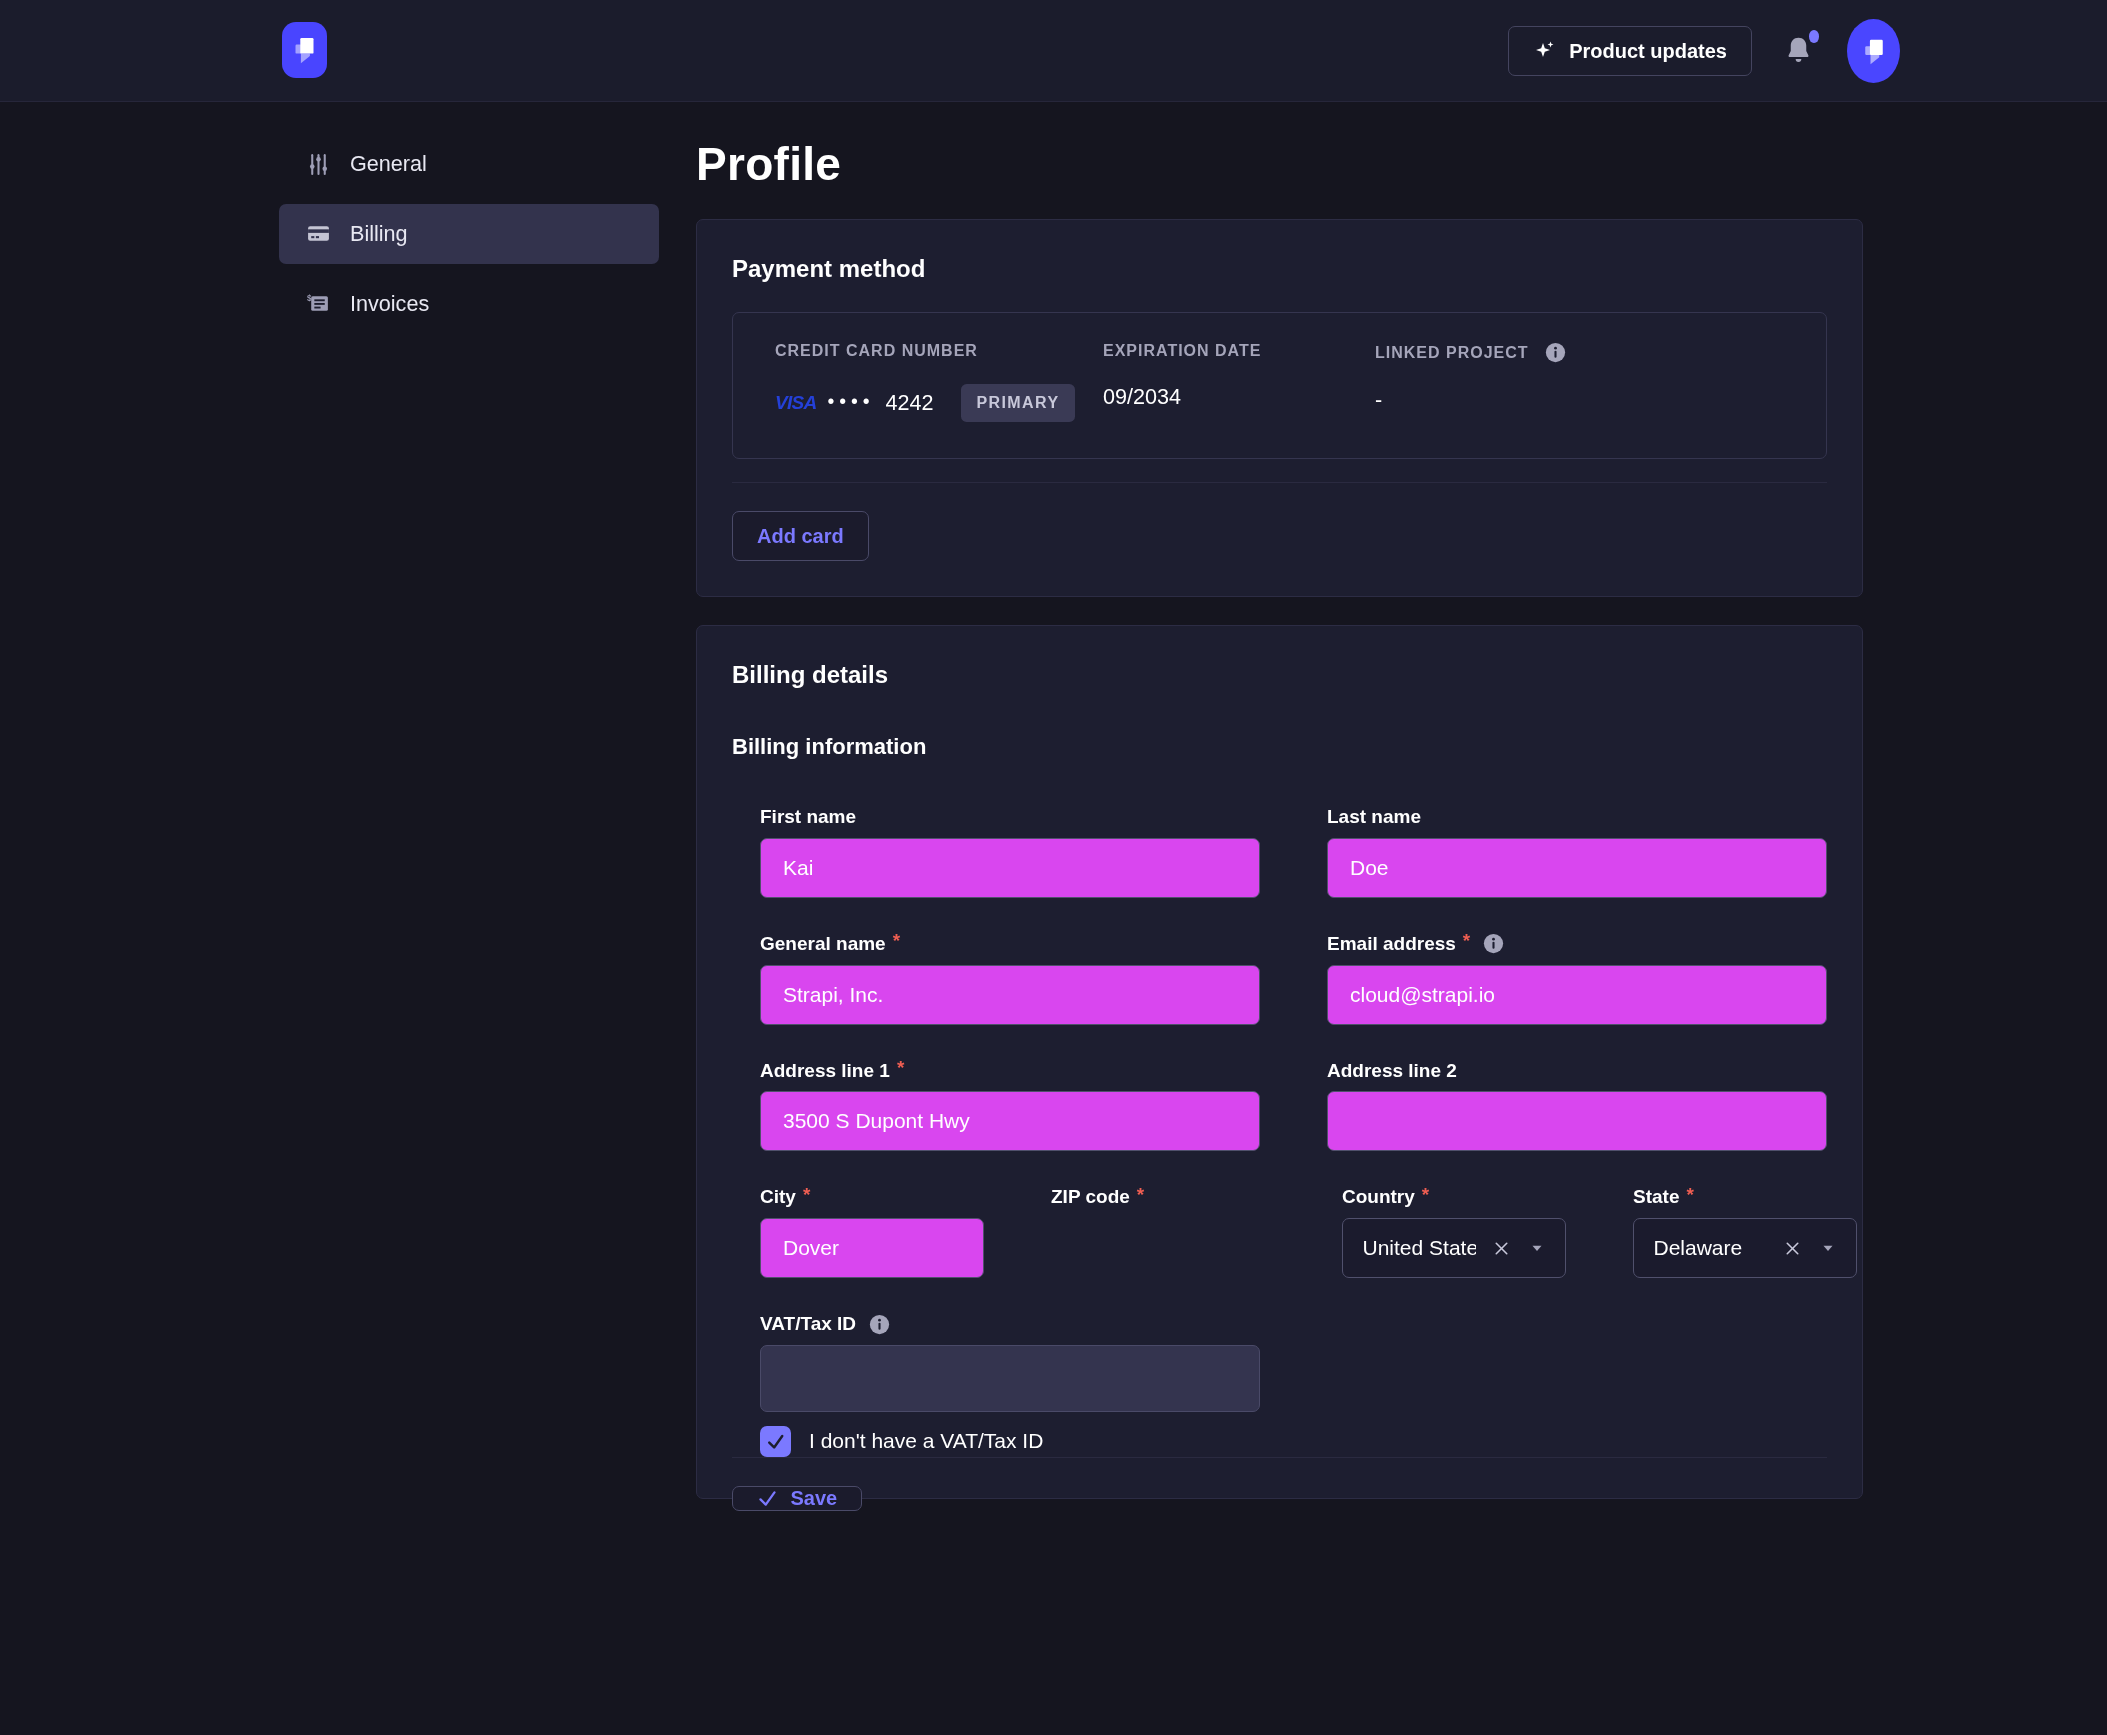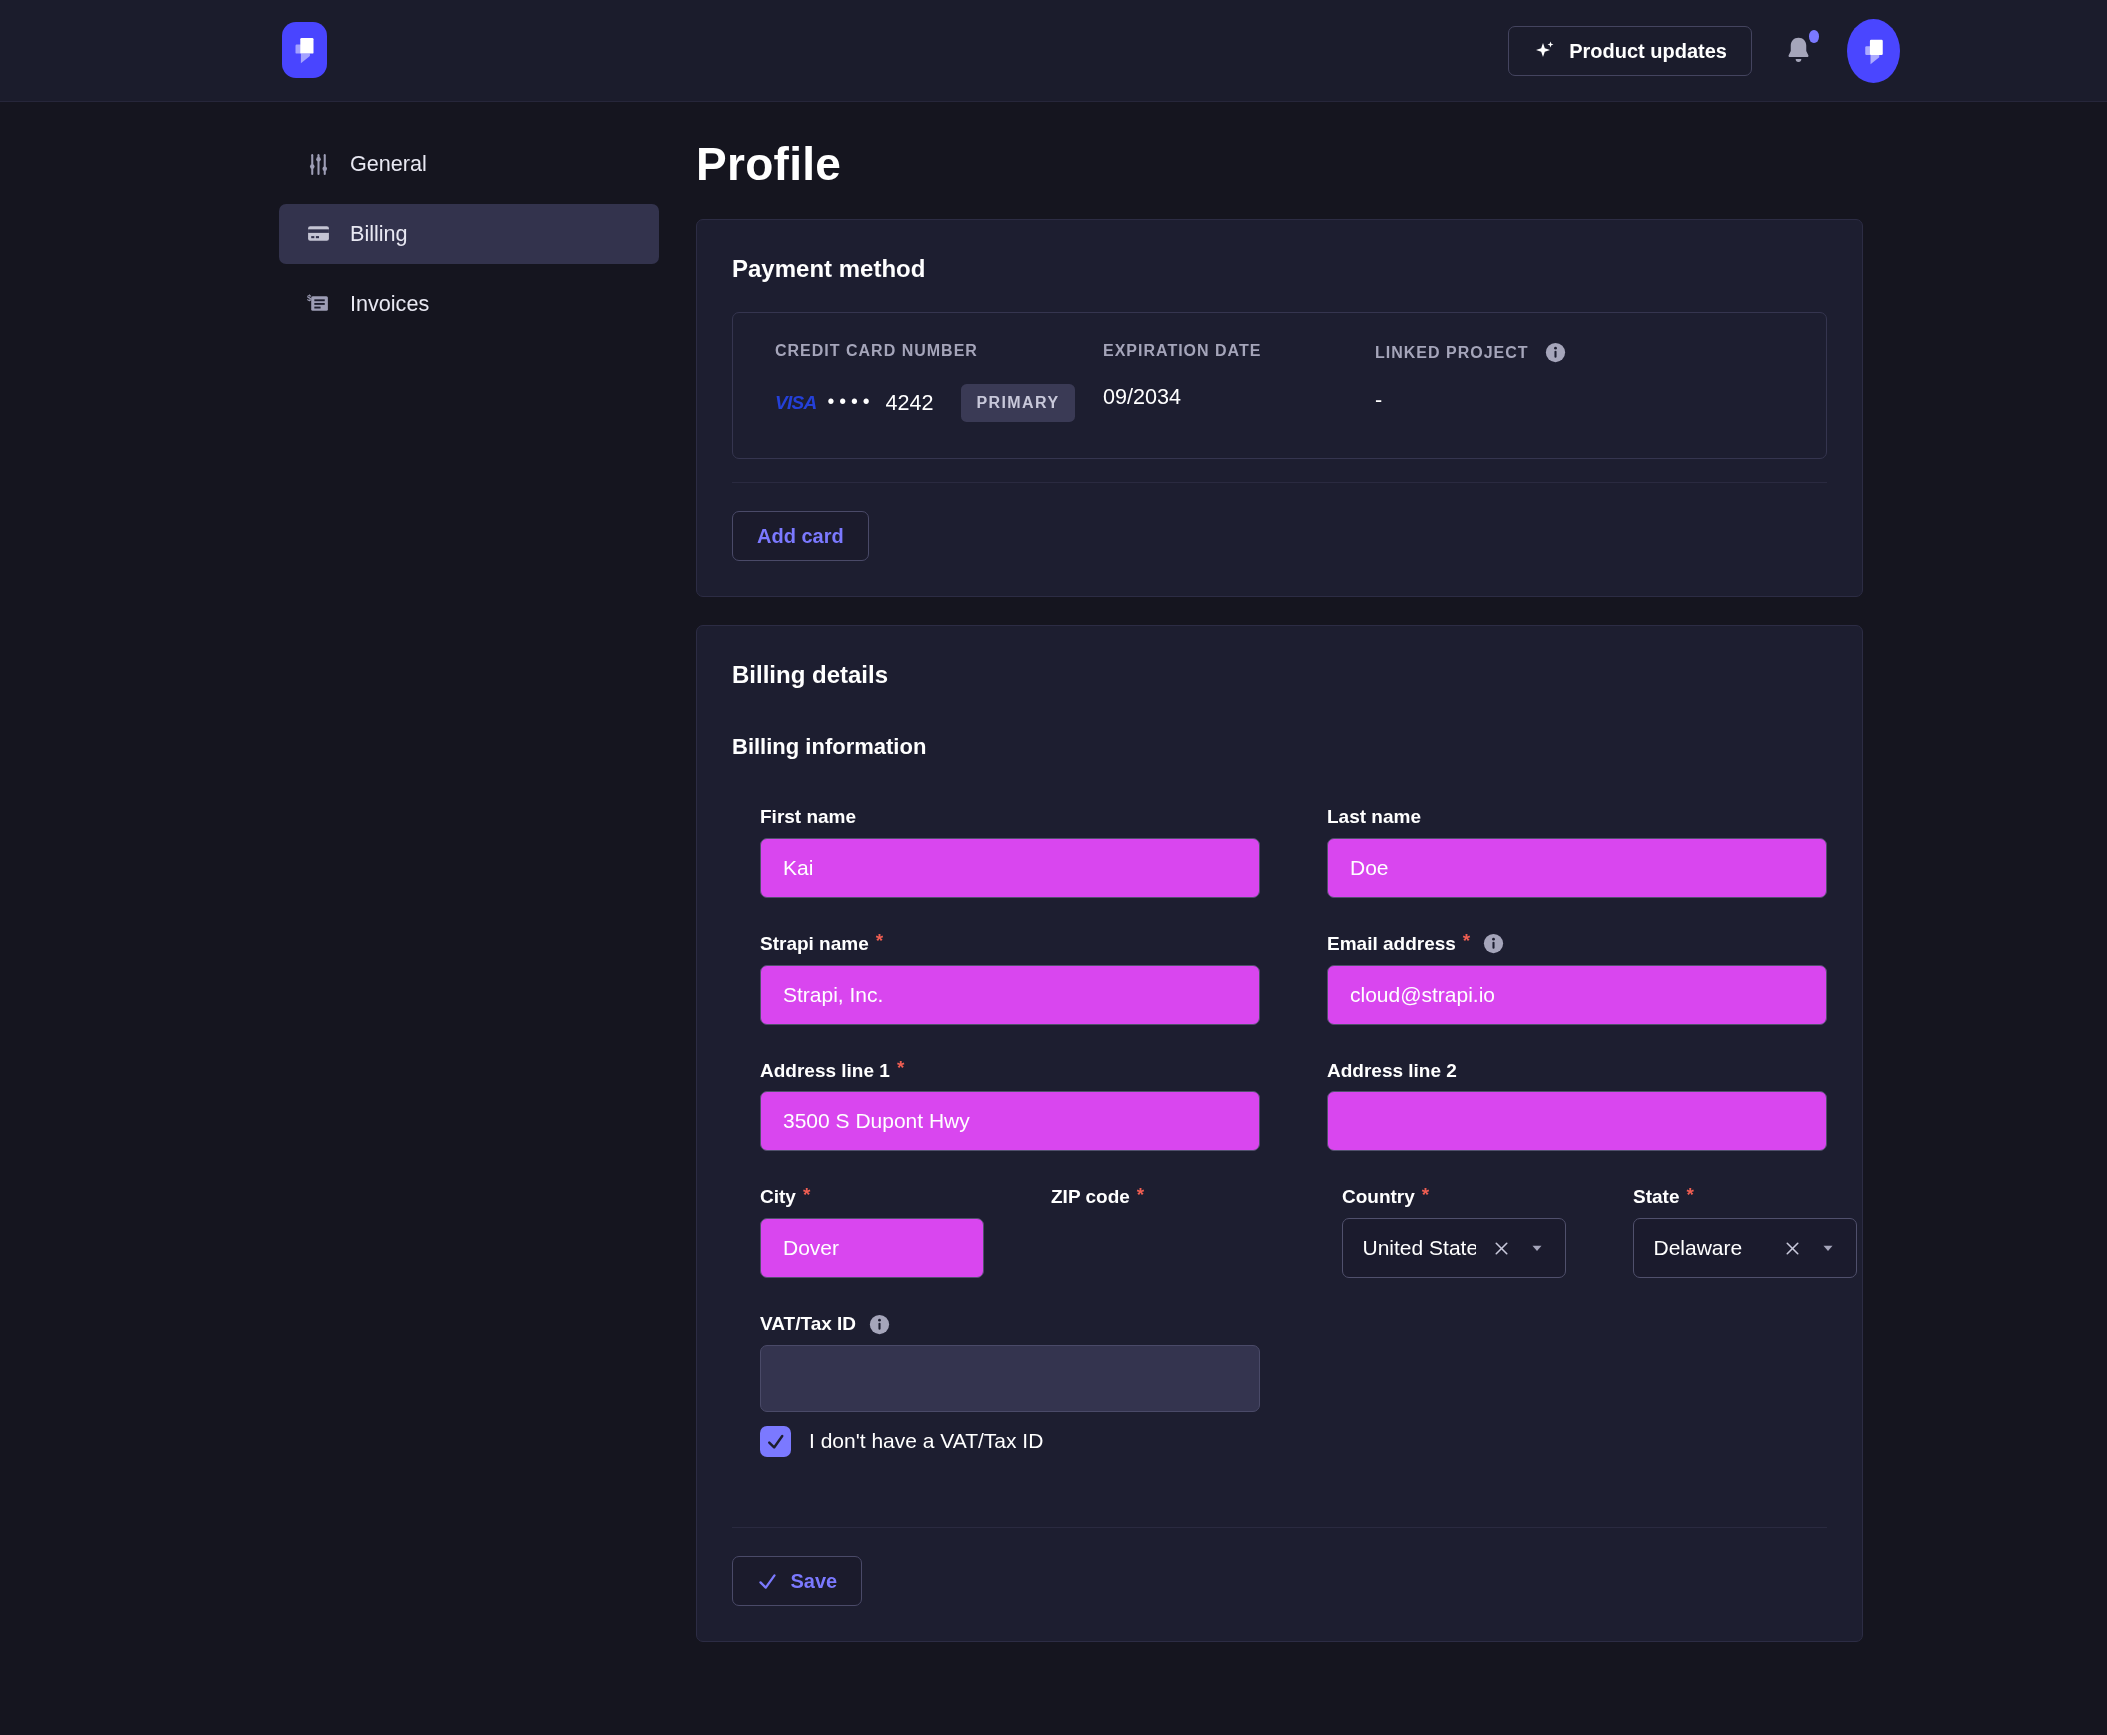--- a/index.html
+++ b/index.html
@@ -118,21 +118,21 @@
     height:50px; padding:0 24px;
     background:#1b1b2c;
     border:1.4px solid #4a4a68; border-radius:7px;
     color:#7b79ff; font-size:20px; font-weight:600;
     font-family:"Liberation Sans", sans-serif;
     cursor:pointer;
   }
   .ghost-btn svg { width:21px; height:21px; }
 
   
-  .billing-card { height:1017px; display:flex; flex-direction:column; }
+  .billing-card { height:874px; display:flex; flex-direction:column; }
   .section-title { font-size:22px; font-weight:700; margin-top:45px; }
   .form-grid {
     margin-top:46px;
     display:flex; flex-direction:column; gap:35px;
   }
   .form-row { display:grid; grid-template-columns:1fr 1fr; column-gap:39px; }
   .form-row.quad { grid-template-columns:252px 252px 252px 252px; column-gap:39px; }
   .field { display:flex; flex-direction:column; gap:9.8px;margin-left:28px; }
   .field-label {
     font-size:19px; font-weight:600; color:#fff;
@@ -309,21 +309,21 @@
             <label class="field-label">
               <span>Last name</span>
             </label>
             <input class="text-input" type="text" value="Doe" style="">
           </div>
         </div>
 
         <div class="form-row">
           <div class="field">
             <label class="field-label">
-              <span>Strapi name</span>
+              <span>General name</span>
                 <span class="req">*</span>
             </label>
             <input class="text-input" type="text" value="Strapi, Inc." style="">
           </div>
           <div class="field">
             <label class="field-label">
               <span>Email address</span>
                 <span class="req">*</span>
               <svg class="info-icon" viewBox="0 0 24 24">
                 <circle cx="12" cy="12" r="11" fill="#a5a5ba"></circle>

